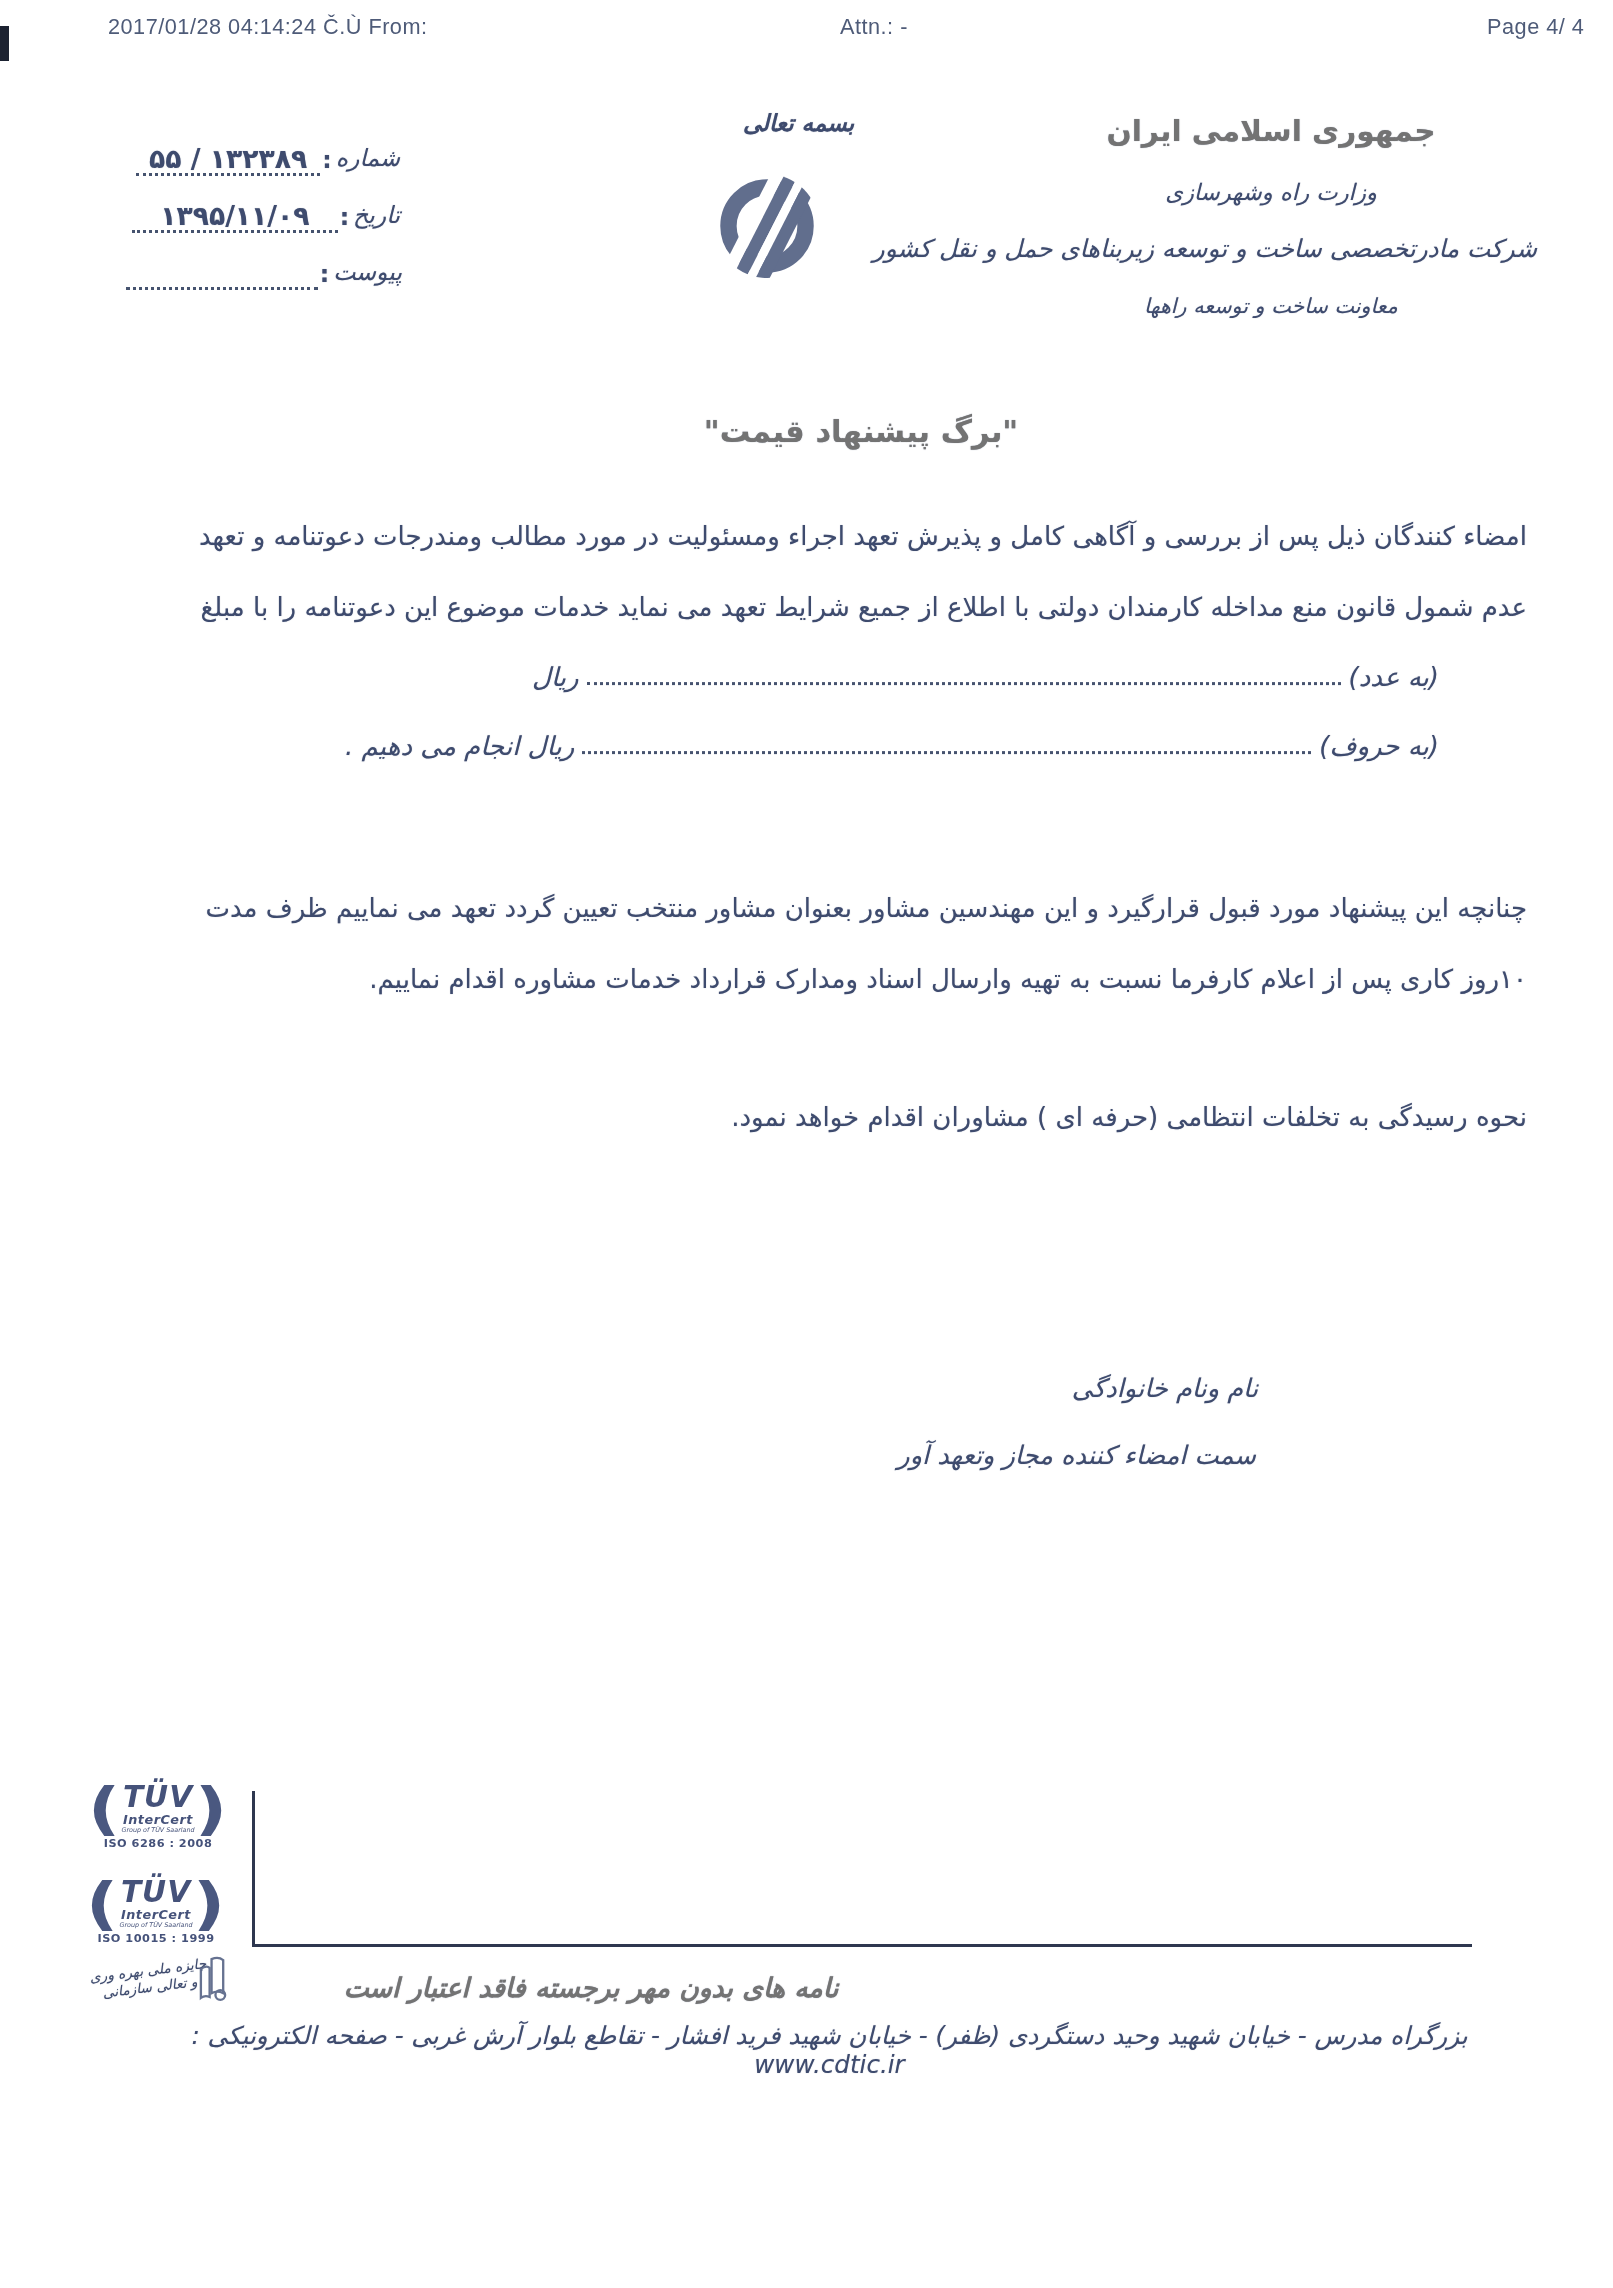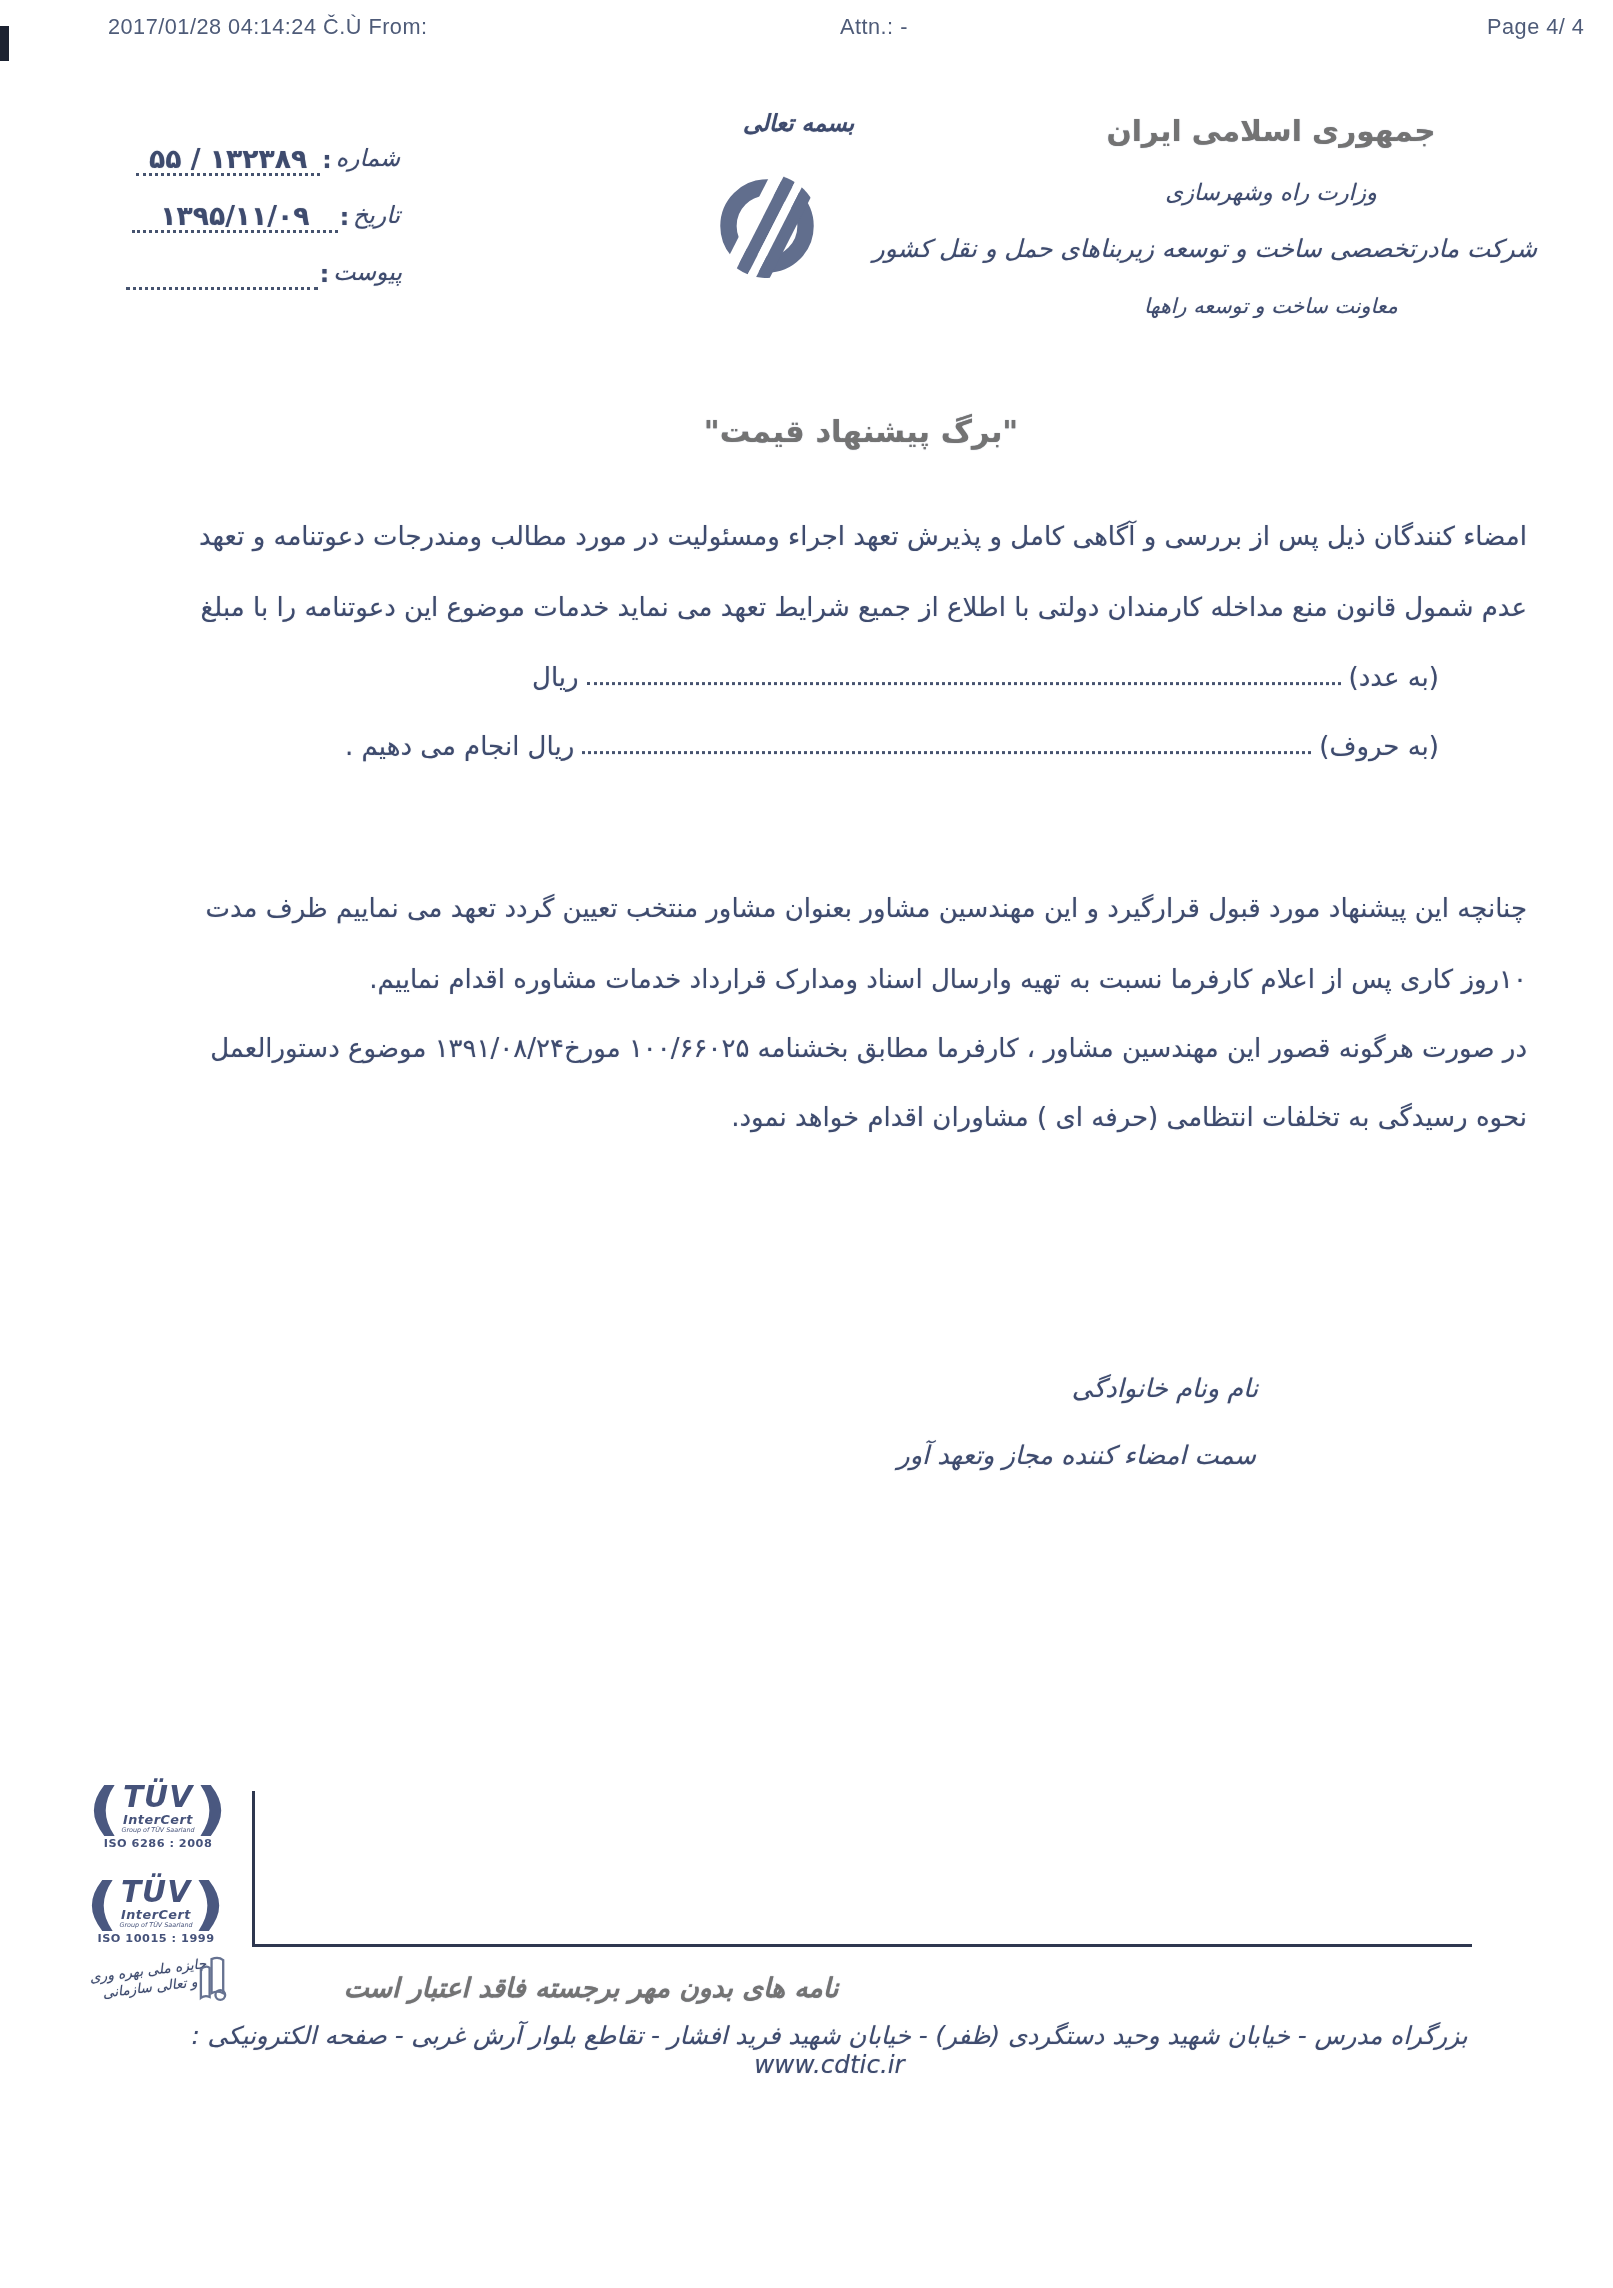--- a/index.html
+++ b/index.html
@@ -26,21 +26,21 @@
   .lh-row{display:flex;direction:rtl;align-items:flex-end;}
   .lh-label{font-size:23.6px;font-style:italic;flex:0 0 auto;padding-bottom:3.9px;}
   .lh-colon{font-size:23.6px;font-weight:bold;padding:0 3.9px 2px 2px;}
   .lh-dots{flex:1 1 auto;border-bottom:3.4px dotted #46536f;text-align:center;min-height:7.9px;}
   .lh-value{display:inline-block;font-size:26.6px;font-weight:bold;line-height:1.15;margin-bottom:-2px;}
 
   
   .bodyline{font-size:26px;line-height:1.25;}
   .amount{display:flex;direction:rtl;align-items:flex-end;font-size:26px;}
   .amount .dots{flex:1 1 auto;border-bottom:3.4px dotted #46536f;margin:0 7.9px;transform:translateY(-6.9px);}
-  .amount .lbl,.amount .unit{flex:0 0 auto;white-space:nowrap;}
+  .amount .lbl,.amount .unit{flex:0 0 auto;white-space:nowrap;font-style:italic;}
 
   
   .doc-title{font-size:30.5px;font-weight:bold;letter-spacing:1px;}
 
   
   .vline{width:3px;background:#2e374f;}
   .hline{height:3.4px;background:#2e374f;}
 
   
   .tuv{width:148px;text-align:center;color:#45527a;}
@@ -117,21 +117,20 @@
     <span class="unit">ریال</span>
   </div>
   <div class="abs amount ink" style="left:345px;right:175px;top:731px;">
     <span class="lbl">(به حروف)</span>
     <span class="dots"></span>
     <span class="unit">ریال انجام می دهیم .</span>
   </div>
 
   <div class="abs rtl ink bodyline" style="left:133px;right:87px;top:892px;text-align:right;">چنانچه این پیشنهاد مورد قبول قرارگیرد و این مهندسین مشاور بعنوان مشاور منتخب تعیین گردد تعهد می نماییم ظرف مدت</div>
   <div class="abs rtl ink bodyline" style="left:133px;right:87px;top:963px;text-align:right;">۱۰روز کاری پس از اعلام کارفرما نسبت به تهیه وارسال اسناد ومدارک قرارداد خدمات مشاوره  اقدام نماییم.</div>
-  <div class="abs rtl ink bodyline" style="left:133px;right:87px;top:1032px;text-align:right;">در صورت هرگونه قصور این مهندسین مشاور ، کارفرما  مطابق بخشنامه ۱۰۰/۶۶۰۲۵ مورخ۱۳۹۱/۰۸/۲۴ موضوع دستورالعمل</div>
   <div class="abs rtl ink bodyline" style="left:133px;right:87px;top:1101px;text-align:right;">نحوه رسیدگی به تخلفات انتظامی (حرفه ای ) مشاوران اقدام خواهد نمود.</div>
 
   <div class="abs rtl ink callig nowrap" style="right:356px;top:1373px;font-size:25.6px;text-align:right;">نام ونام خانوادگی</div>
   <div class="abs rtl ink callig nowrap" style="right:358px;top:1440px;font-size:25.6px;text-align:right;">سمت امضاء کننده مجاز وتعهد آور</div>
 
   <div class="abs vline" style="left:252px;top:1791px;height:156px;"></div>
   <div class="abs hline" style="left:252px;top:1944px;width:1220px;"></div>
 
   <div class="abs tuv" style="left:84px;top:1783px;">
     <div class="tuv-row">

